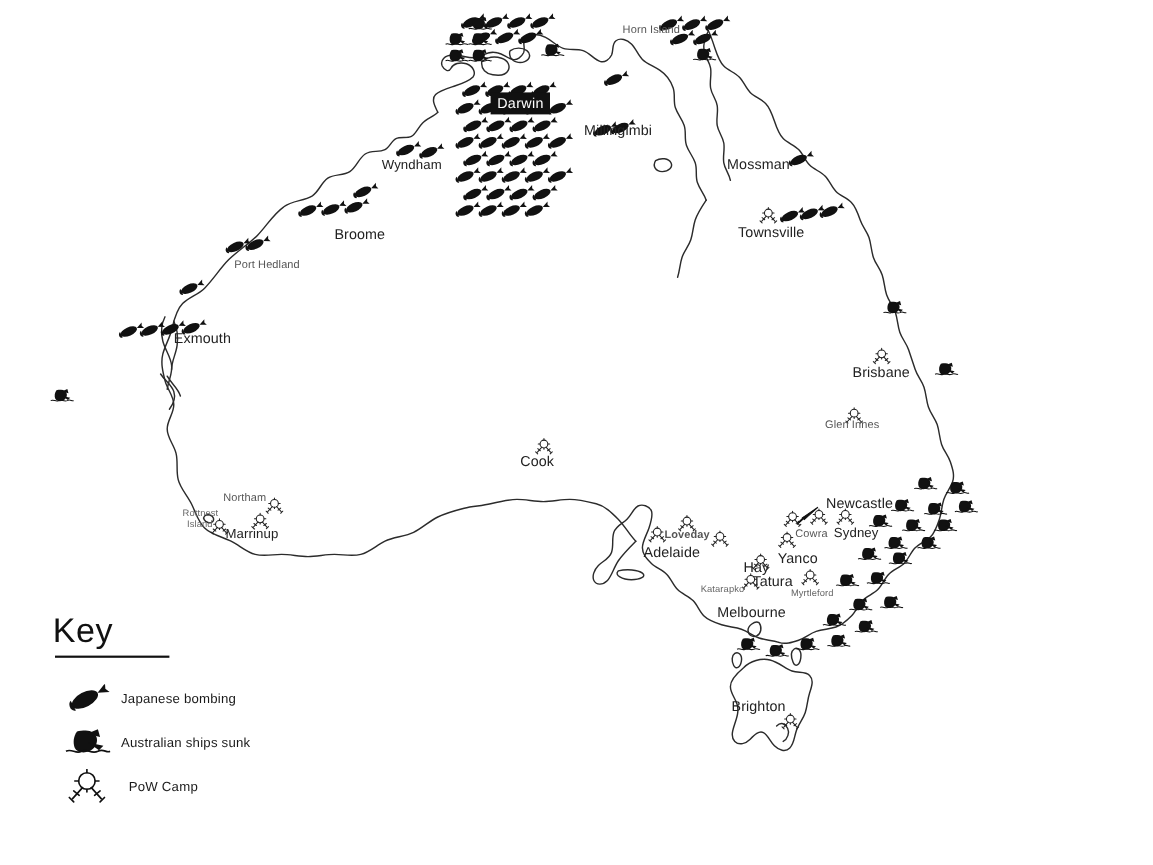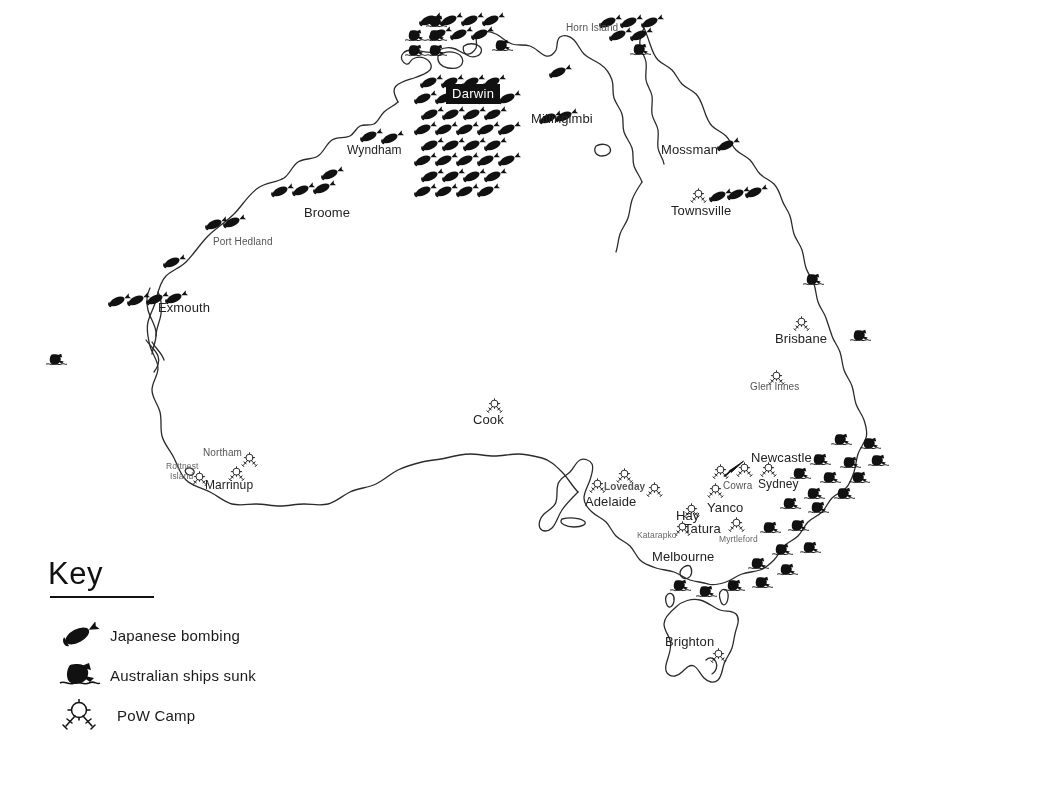--- a/index.html
+++ b/index.html
@@ -18,21 +18,21 @@
   .lbl-xs{font-size:8.5px;color:#666;}
   .darwin-label{position:absolute;background:#111;color:#fff;font-size:13px;
                 padding:2px 6px 3px 6px;letter-spacing:0.3px;z-index:30;}
   
   #key{position:absolute;left:48px;top:556px;width:300px;}
   #key-title{font-size:31px;font-weight:400;letter-spacing:0.5px;color:#111;
              font-family:"Liberation Sans", sans-serif;}
   #key-rule{width:104px;height:2px;background:#111;margin:4px 0 18px 2px;}
   .key-row{display:flex;align-items:center;height:38px;margin-bottom:2px;}
   .key-icon{width:62px;display:flex;align-items:center;justify-content:center;}
-  .key-text{font-size:15px;color:#1a1a1a;letter-spacing:0.2px;}
+  .key-text{font-size:12px;color:#1a1a1a;letter-spacing:0.2px;}
   .key-text.indent{margin-left:7px;}
 </style>
 </head>
 <body>
 
 <div id="map-root">
 
   <svg id="coast" viewBox="0 0 1048 786">
     <g fill="none" stroke="#2b2b2b" stroke-width="1.3" stroke-linejoin="round" stroke-linecap="round">
 

